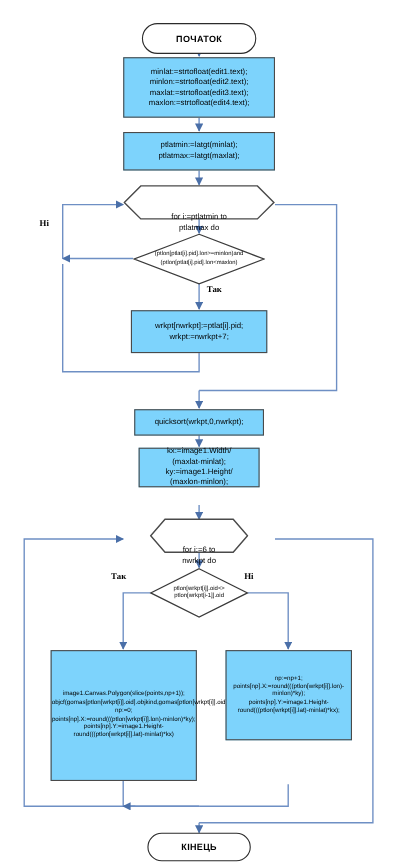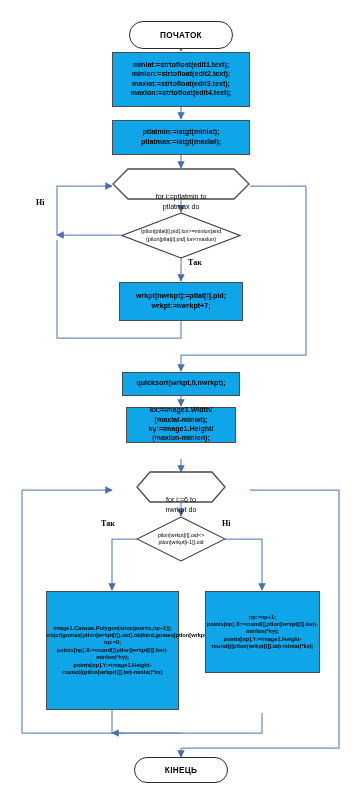--- a/index.html
+++ b/index.html
@@ -11,21 +11,21 @@
   #canvas{position:absolute;left:0;top:0;width:361px;height:786px;}
   .node{position:absolute;box-sizing:border-box;display:flex;align-items:center;
         justify-content:center;text-align:center;color:#000;background:#fff;z-index:3;}
   .node .txt{display:block;width:100%;padding:0 2px;white-space:pre-line;}
 
   
   .terminator{border:1.3px solid #2b2b2b;border-radius:40px;background:#fff;
               font-size:8.2px;font-weight:600;letter-spacing:.3px;}
 
   
-  .process{border:1.4px solid #4a4a4a;background:#0ea5e9;font-size:7.1px;line-height:1.32;font-weight:bold;}
+  .process{border:1.4px solid #4a4a4a;background:#7dd3fc;font-size:7.1px;line-height:1.32;}
   .process.tiny{font-size:5.65px;line-height:1.3;}
 
   
   .hexwrap{position:absolute;z-index:3;}
   .hexwrap svg{position:absolute;left:0;top:0;}
   .hexwrap .txt{position:absolute;left:0;top:0;width:100%;height:100%;
        display:flex;align-items:center;justify-content:center;text-align:center;
        font-size:7.1px;line-height:1.35;white-space:pre-line;color:#000;margin-top:19px;}
 
   

